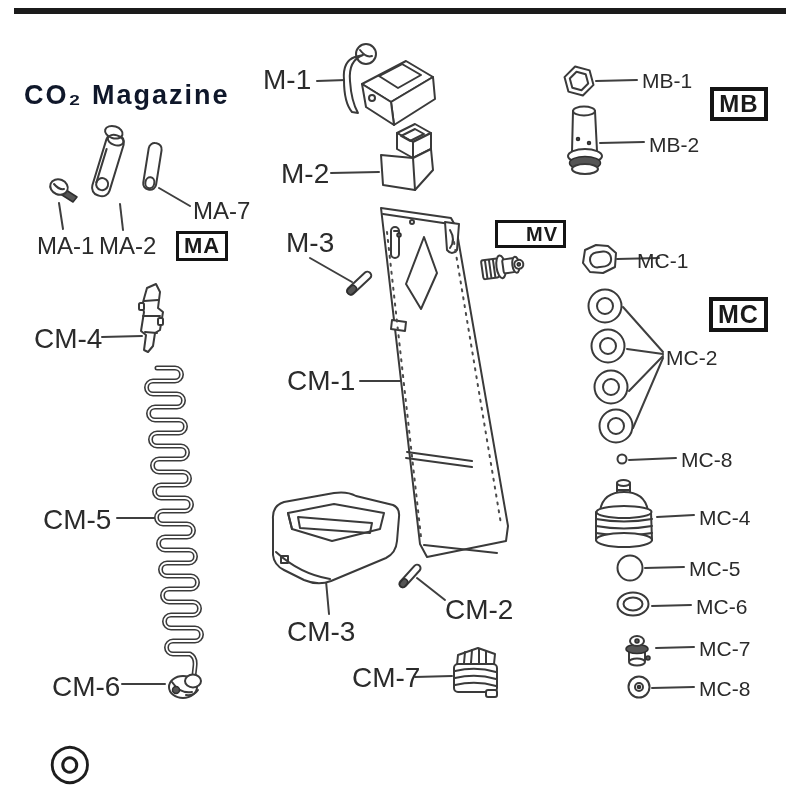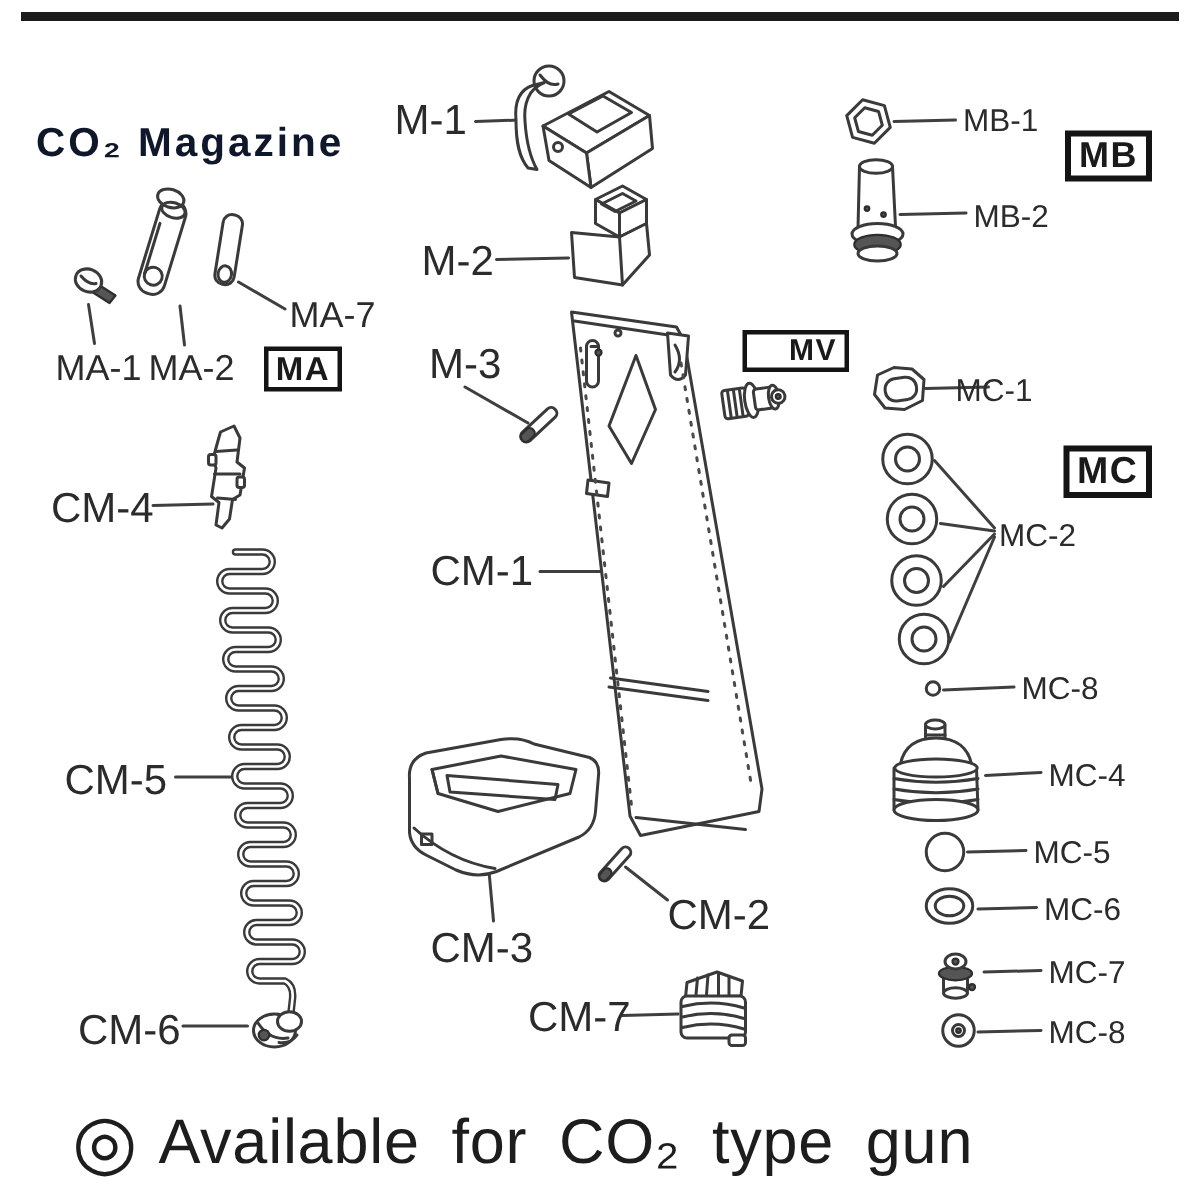--- a/index.html
+++ b/index.html
@@ -299,16 +299,15 @@
   <span class="plabel sm" style="left:666px;top:347px;">MC-2</span>
   <span class="plabel sm" style="left:681px;top:449px;">MC-8</span>
   <span class="plabel sm" style="left:699px;top:507px;">MC-4</span>
   <span class="plabel sm" style="left:689px;top:558px;">MC-5</span>
   <span class="plabel sm" style="left:696px;top:596px;">MC-6</span>
   <span class="plabel sm" style="left:699px;top:638px;">MC-7</span>
   <span class="plabel sm" style="left:699px;top:678px;">MC-8</span>
 
   <div class="footer">
     <span class="bullseye">◎</span>
-    <span class="ftext">Available for CO₂ type gun</span>
   </div>
 
 </div>
 
 </body></html>

